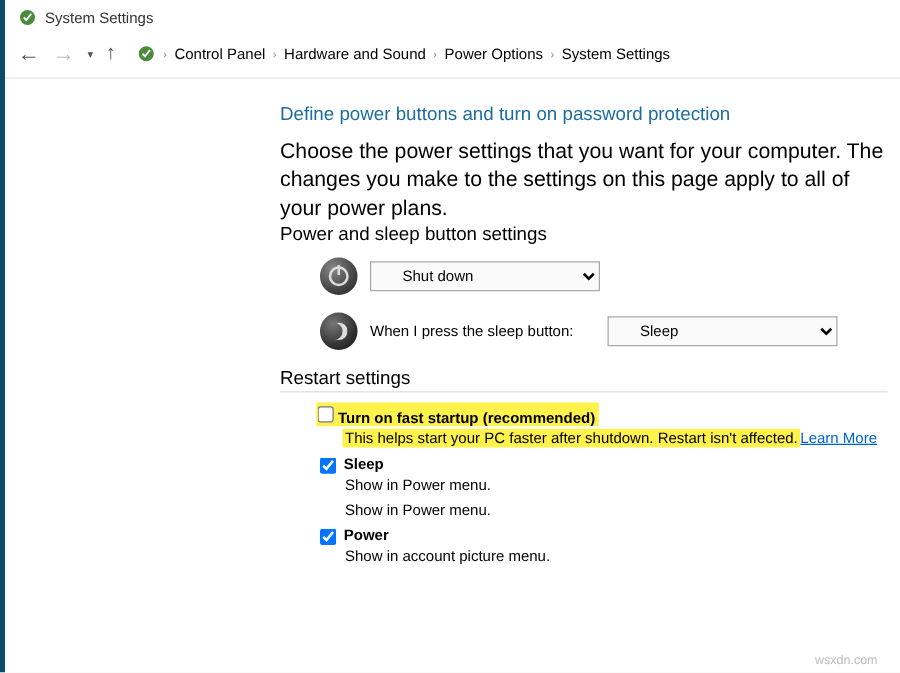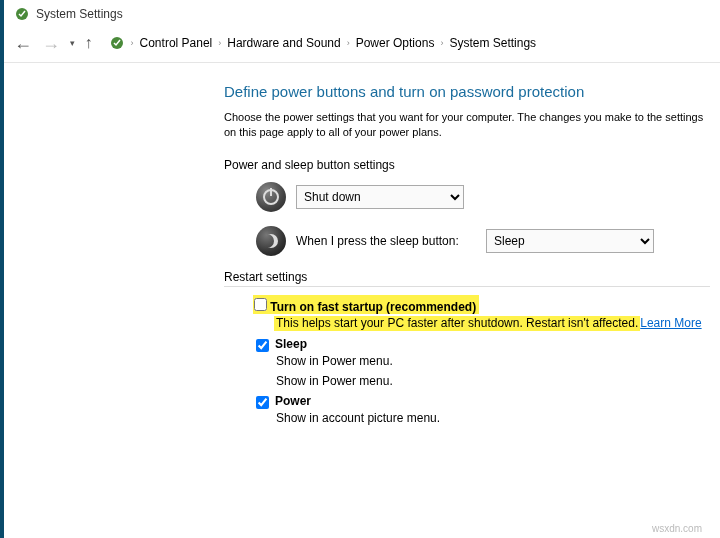--- a/index.html
+++ b/index.html
@@ -66,27 +66,26 @@
     h1 {
       color: #0a5f16;
       color: #0b6b2c;
       color: #1a6b99;
       font-size: 15px;
       font-weight: 400;
       margin-bottom: 10px;
     }
     h1 { color: #1a6d9e; }
     .desc {
-      font-size: 11px;
+      font-size: 17px;
       color: #000;
-      margin-bottom: 18px;
       line-height: 1.35;
     }
     .section-heading {
-      font-size: 12px;
+      font-size: 15px;
       color: #000;
       margin-bottom: 8px;
     }
     .section-heading.rule {
       border-bottom: 1px solid #ddd;
       padding-bottom: 2px;
     }
     .btnrow {
       display: flex;
       align-items: center;
@@ -97,22 +96,22 @@
       width: 30px; height: 30px;
       border-radius: 50%;
       background: radial-gradient(circle at 35% 30%, #888 0%, #444 60%, #222 100%);
       display: flex; align-items: center; justify-content: center;
       color: #ddd;
       flex-shrink: 0;
     }
     .round-icon.moon { background: radial-gradient(circle at 35% 30%, #777 0%, #333 60%, #111 100%); }
     .btnrow label { font-size: 12px; width: 180px; }
     select {
-      width: 168px;
-      padding: 3px 3px;
+      width: 184px;
+      padding: 3px 21px;
       font-family: inherit;
       font-size: 12px;
       background: #fafafa;
       border: 1px solid #aaa;
     }
     .shutdown-section { margin-top: 12px; }
     .opt-row {
       margin: 4px 0 2px 32px;
       display: flex;
       align-items: flex-start;

